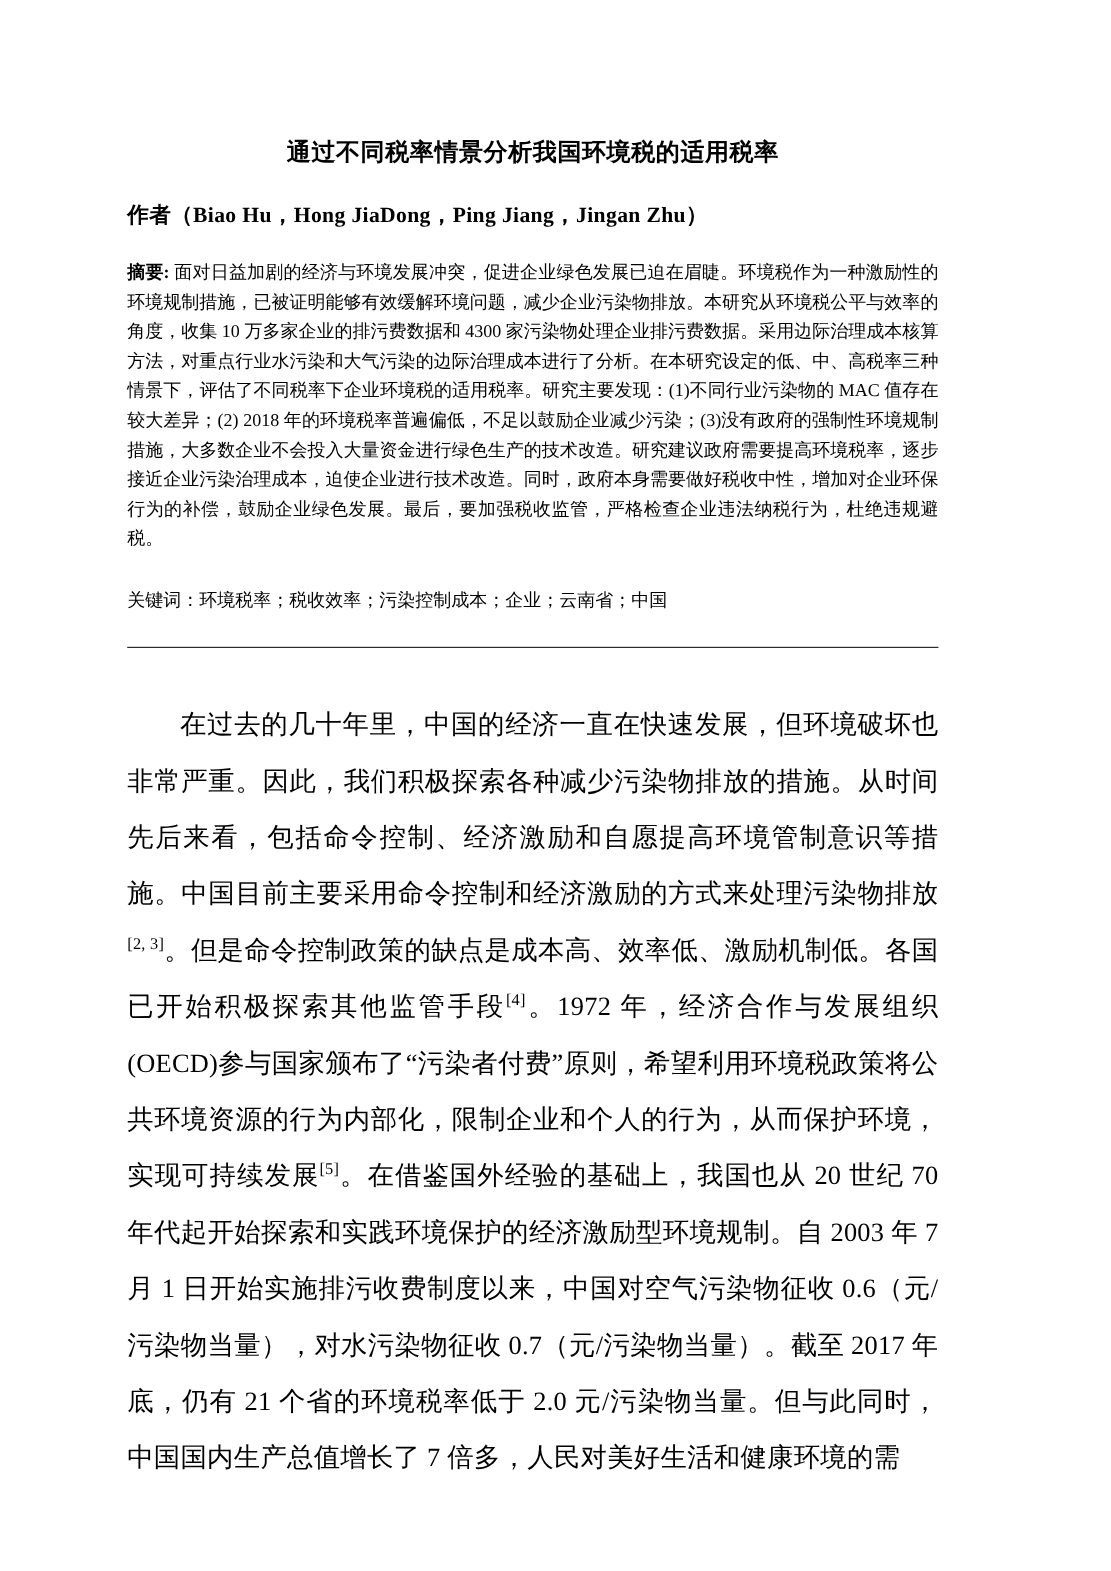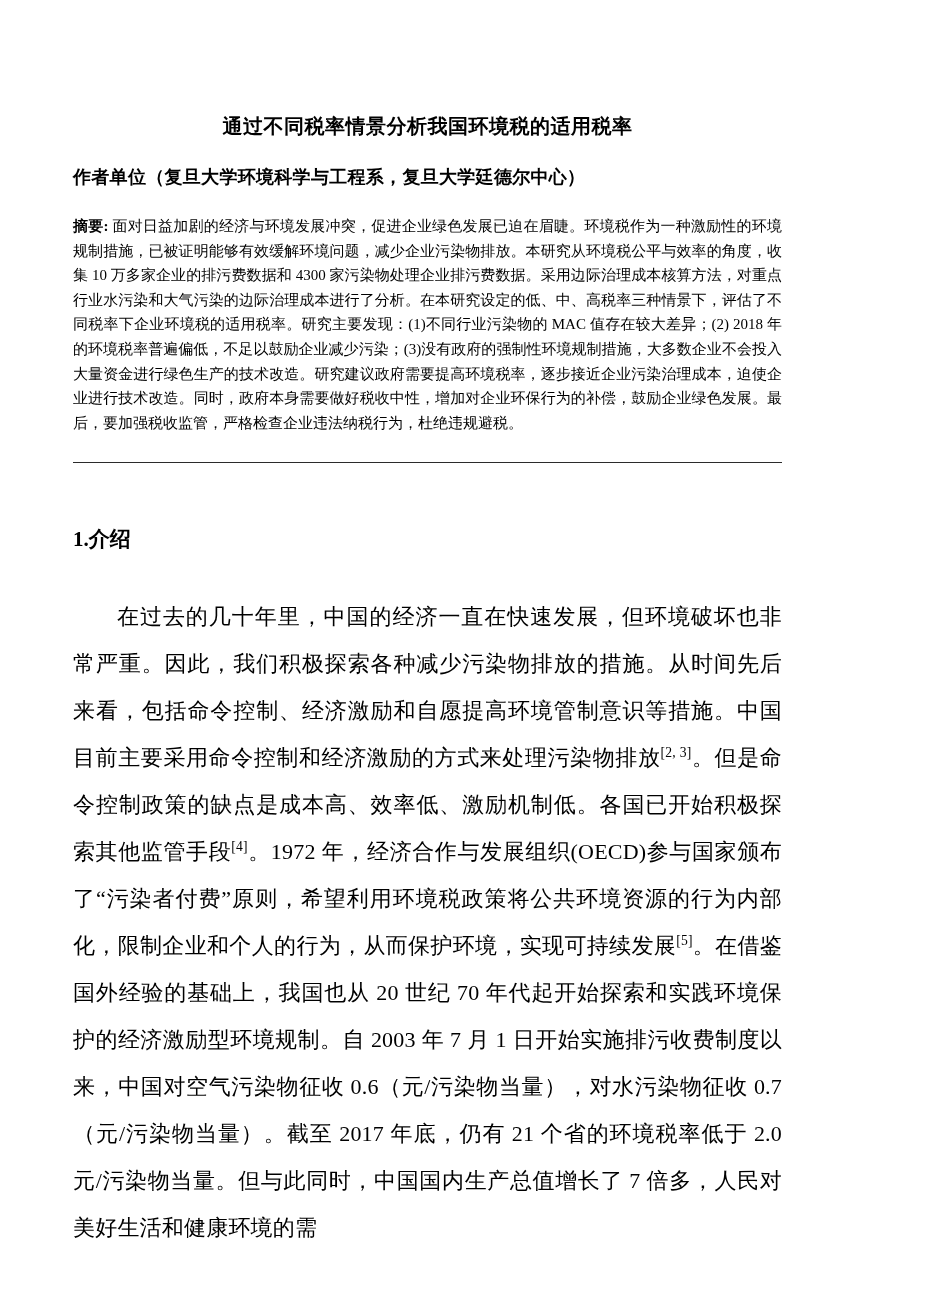--- a/index.html
+++ b/index.html
@@ -3,21 +3,21 @@
 <meta charset="utf-8">
 <style>
   html, body { margin: 0; padding: 0; background: #ffffff; }
   .page {
     position: relative;
     width: 926px;
     height: 1309px;
     margin: 0 auto;
     background: #ffffff;
     box-sizing: border-box;
-    padding: 113px 144px 40px 73px;
+    padding: 113px 144px 40px 106px;
     font-family: "Liberation Serif", "DejaVu Serif", serif;
     color: #000000;
     overflow: hidden;
   }
   .doc-title {
     font-size: 20px;
     font-weight: bold;
     text-align: center;
     margin: 0 0 0 0;
     letter-spacing: 0.5px;
@@ -74,27 +74,27 @@
     vertical-align: super;
   }
 </style>
 </head>
 <body>
 
 <div class="page">
 
   <h1 class="doc-title">通过不同税率情景分析我国环境税的适用税率</h1>
 
+  <div class="authors-line">作者（Biao Hu，Hong JiaDong，Ping Jiang，Jingan Zhu）</div>
 
-  <div class="affiliation-line">作者单位（复旦大学环境科学与工程系，复旦大学廷德尔中心）</div>
 
   <p class="abstract">
     <span class="abstract-label">摘要: </span><span>面对日益加剧的经济与环境发展冲突，促进企业绿色发展已迫在眉睫。环境税作为一种激励性的环境规制措施，已被证明能够有效缓解环境问题，减少企业污染物排放。本研究从环境税公平与效率的角度，收集 10 万多家企业的排污费数据和 4300 家污染物处理企业排污费数据。采用边际治理成本核算方法，对重点行业水污染和大气污染的边际治理成本进行了分析。在本研究设定的低、中、高税率三种情景下，评估了不同税率下企业环境税的适用税率。研究主要发现：(1)不同行业污染物的 MAC 值存在较大差异；(2) 2018 年的环境税率普遍偏低，不足以鼓励企业减少污染；(3)没有政府的强制性环境规制措施，大多数企业不会投入大量资金进行绿色生产的技术改造。研究建议政府需要提高环境税率，逐步接近企业污染治理成本，迫使企业进行技术改造。同时，政府本身需要做好税收中性，增加对企业环保行为的补偿，鼓励企业绿色发展。最后，要加强税收监管，严格检查企业违法纳税行为，杜绝违规避税。</span>
   </p>
 
+  <div class="keywords">关键词：环境税率；税收效率；污染控制成本；企业；云南省；中国</div>
 
   <hr class="divider">
 
-  <h2 class="section-heading">1.介绍</h2>
 
   <p class="intro-paragraph"><span>在过去的几十年里，中国的经济一直在快速发展，但环境破坏也非常严重。因此，我们积极探索各种减少污染物排放的措施。从时间先后来看，包括命令控制、经济激励和自愿提高环境管制意识等措施。中国目前主要采用命令控制和经济激励的方式来处理污染物排放</span><sup>[2, 3]</sup><span>。但是命令控制政策的缺点是成本高、效率低、激励机制低。各国已开始积极探索其他监管手段</span><sup>[4]</sup><span>。1972 年，经济合作与发展组织(OECD)参与国家颁布了“污染者付费”原则，希望利用环境税政策将公共环境资源的行为内部化，限制企业和个人的行为，从而保护环境，实现可持续发展</span><sup>[5]</sup><span>。在借鉴国外经验的基础上，我国也从 20 世纪 70 年代起开始探索和实践环境保护的经济激励型环境规制。自 2003 年 7 月 1 日开始实施排污收费制度以来，中国对空气污染物征收 0.6（元/污染物当量），对水污染物征收 0.7（元/污染物当量）。截至 2017 年底，仍有 21 个省的环境税率低于 2.0 元/污染物当量。但与此同时，中国国内生产总值增长了 7 倍多，人民对美好生活和健康环境的需</span></p>
 
 </div>
 
 </body></html>

